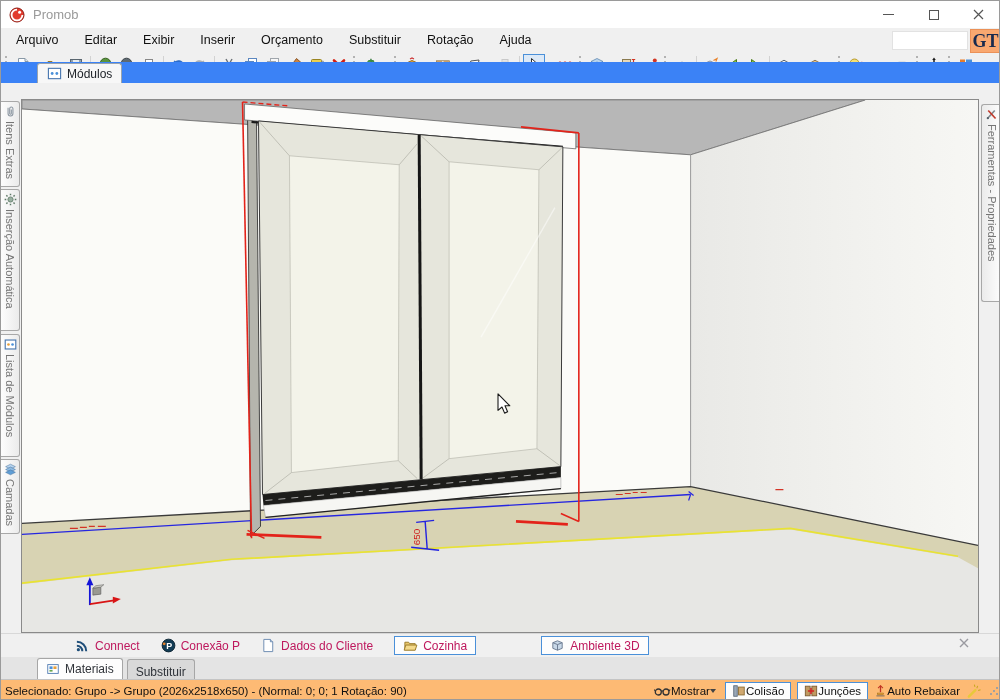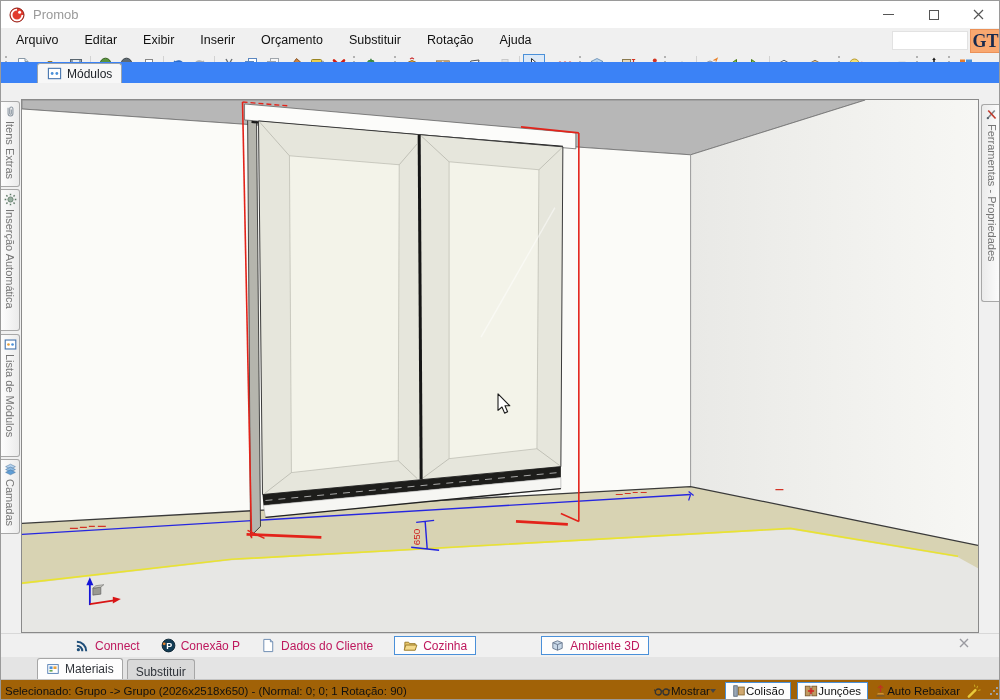--- a/index.html
+++ b/index.html
@@ -53,21 +53,21 @@
   .dtab.gapped{margin-left:44px;}
   .doctabs-close{position:absolute;right:30px;top:637px;font-size:12px;color:#9a9a9a;line-height:12px;}
 
   
   .paneltabs{top:656px;height:22px;background:#e4e4e4;display:flex;align-items:flex-end;padding-left:36px;gap:4px;}
   .ptab{height:20px;display:flex;align-items:center;gap:5px;padding:0 8px;font-size:12px;color:#30343a;border:1px solid #a6a6a6;border-bottom:none;border-radius:3px 3px 0 0;}
   .ptab.active{background:#fdfdfd;height:21px;}
   .ptab.inactive{background:#d9d9d9;flex-direction:column;}
 
   
-  .statusbar{top:678px;height:22px;background:#a16207;border-top:1px solid #c4c4c4;display:flex;align-items:center;font-size:11.5px;color:#101010;}
+  .statusbar{top:678px;height:22px;background:#fdba74;border-top:1px solid #c4c4c4;display:flex;align-items:center;font-size:11.5px;color:#101010;}
   .statustext{margin-left:4px;white-space:nowrap;}
   .statusright{position:absolute;right:2px;top:0;height:22px;display:flex;align-items:center;gap:6px;}
   .sbtn{display:flex;align-items:center;}
   .sbtn.boxed{border:1px solid #4a90d9;background:#fdfdfd;padding:1px 6px;}
   .grip{width:10px;height:10px;margin-left:2px;background:
     radial-gradient(circle at 8px 2px,#a0a0a0 1px,transparent 1.3px),
     radial-gradient(circle at 8px 8px,#a0a0a0 1px,transparent 1.3px),
     radial-gradient(circle at 2px 8px,#a0a0a0 1px,transparent 1.3px),
     radial-gradient(circle at 5px 5px,#a0a0a0 1px,transparent 1.3px);}
 </style>

